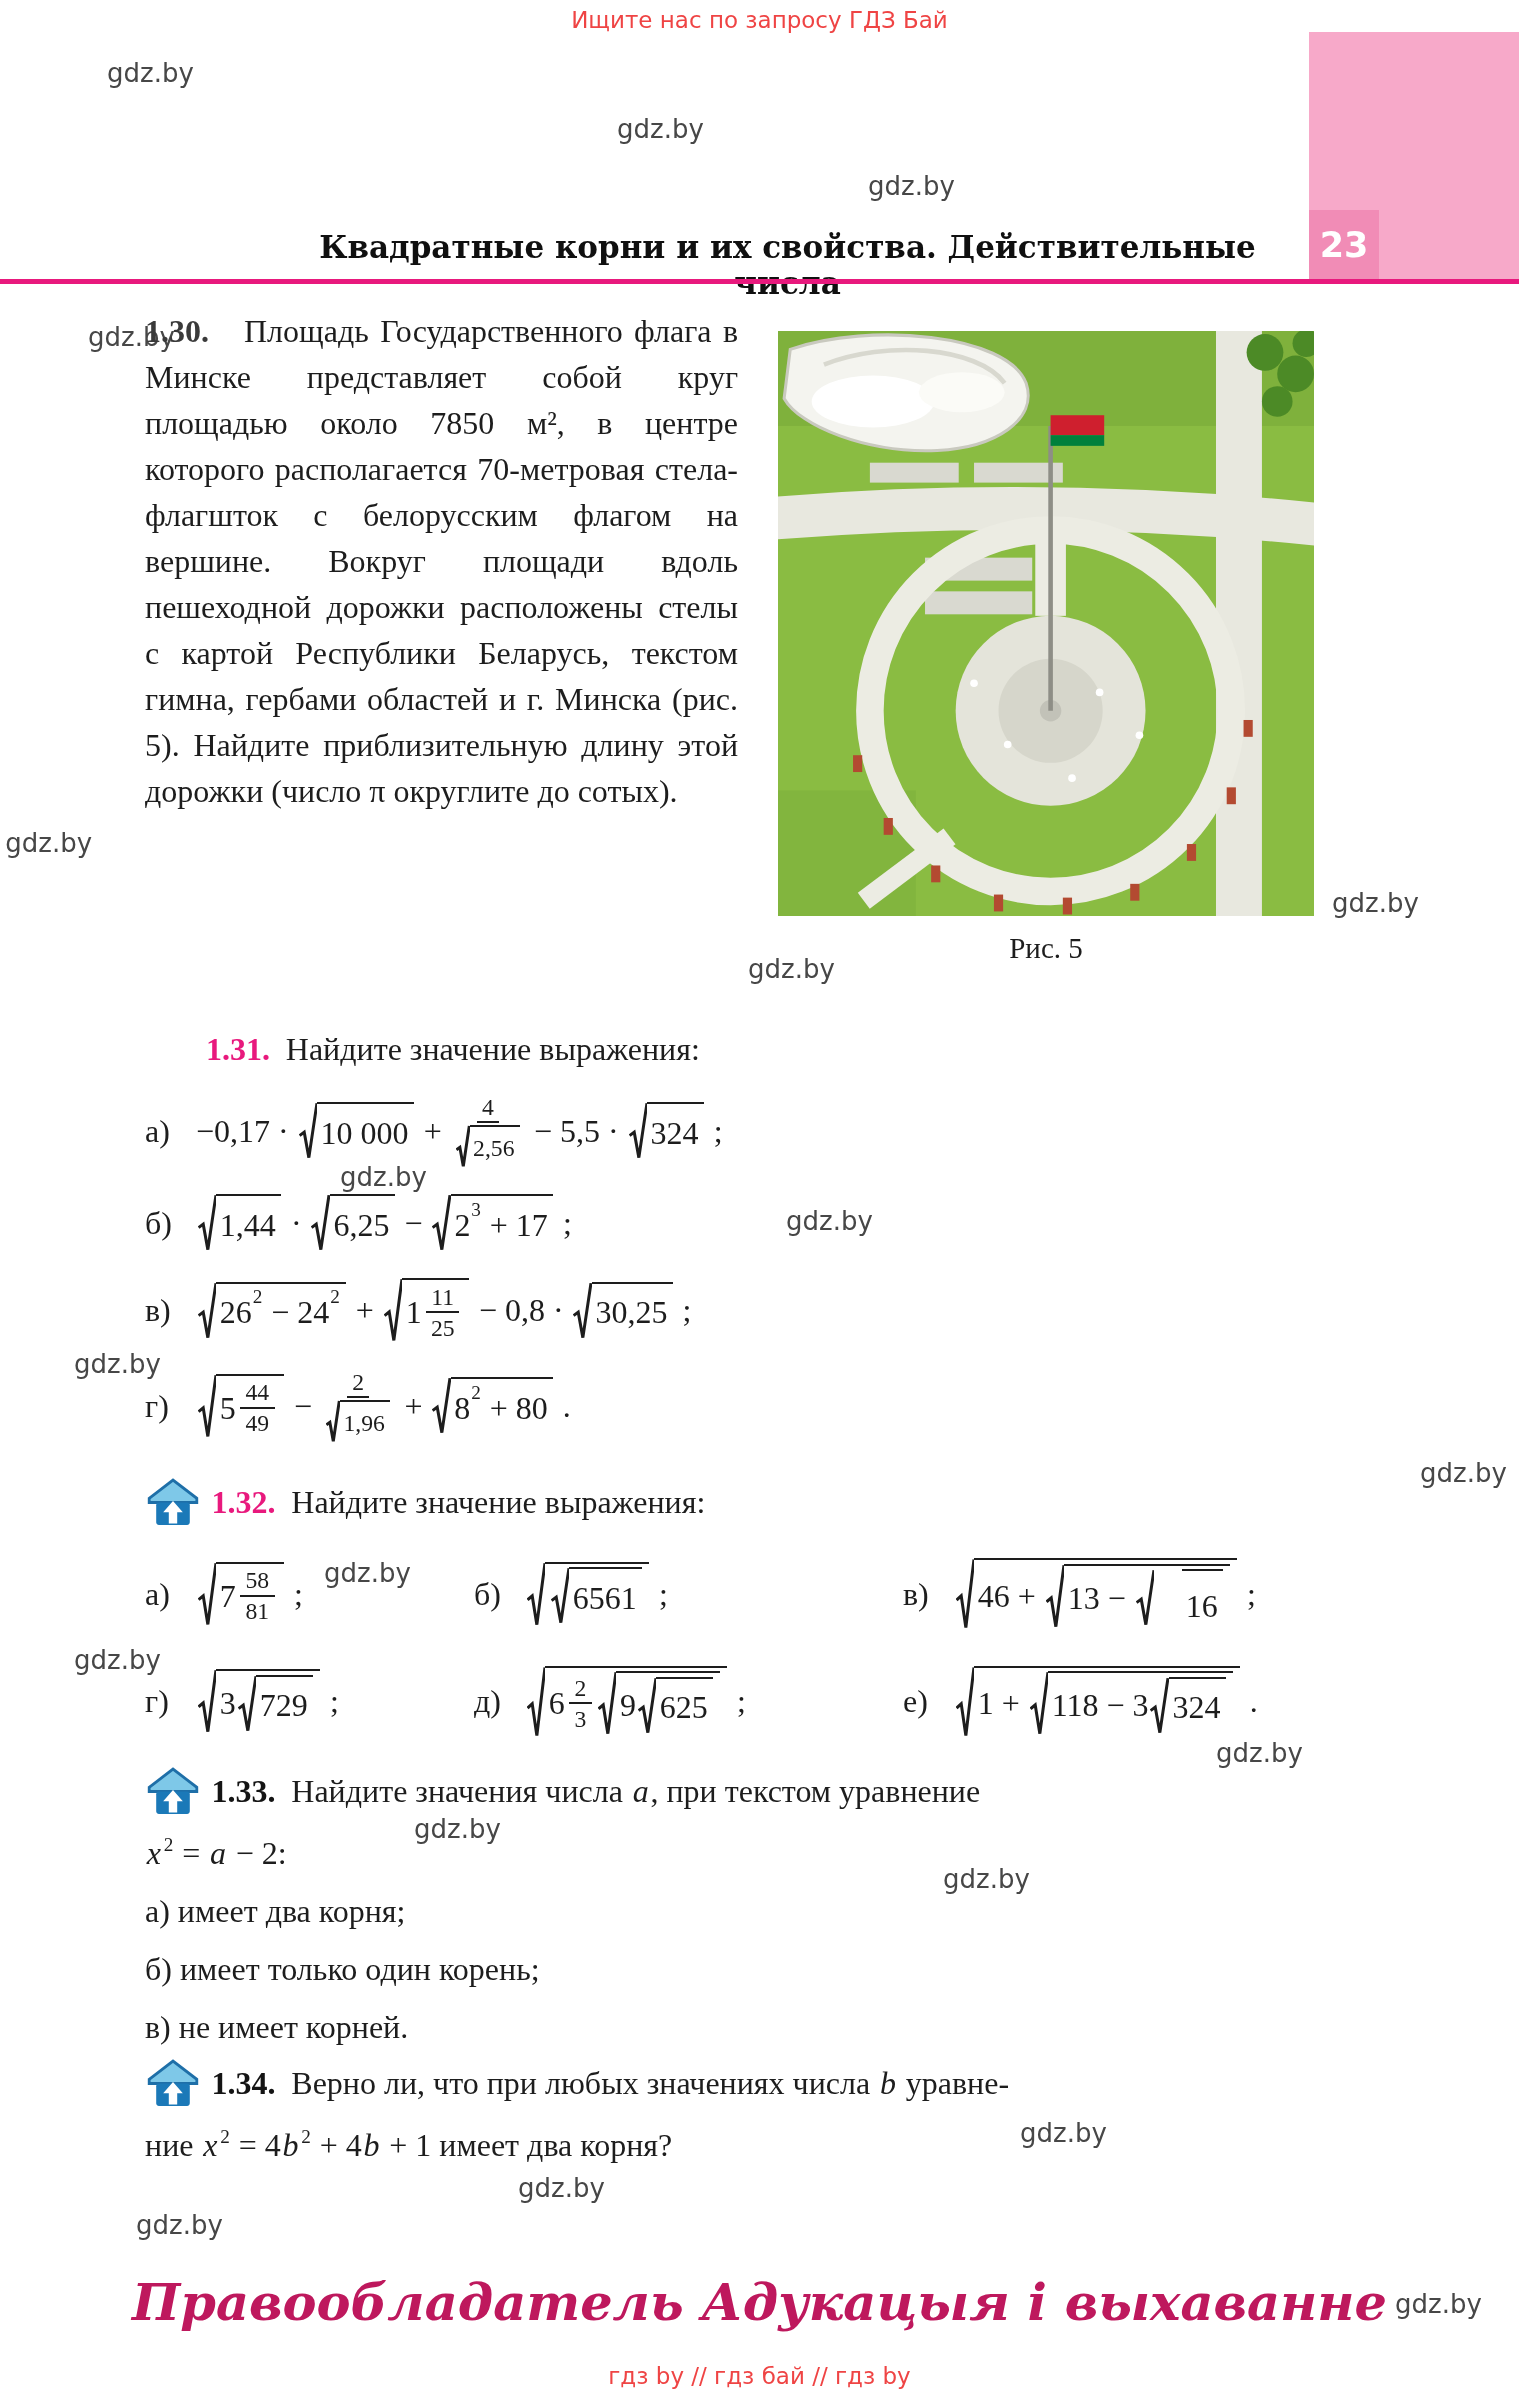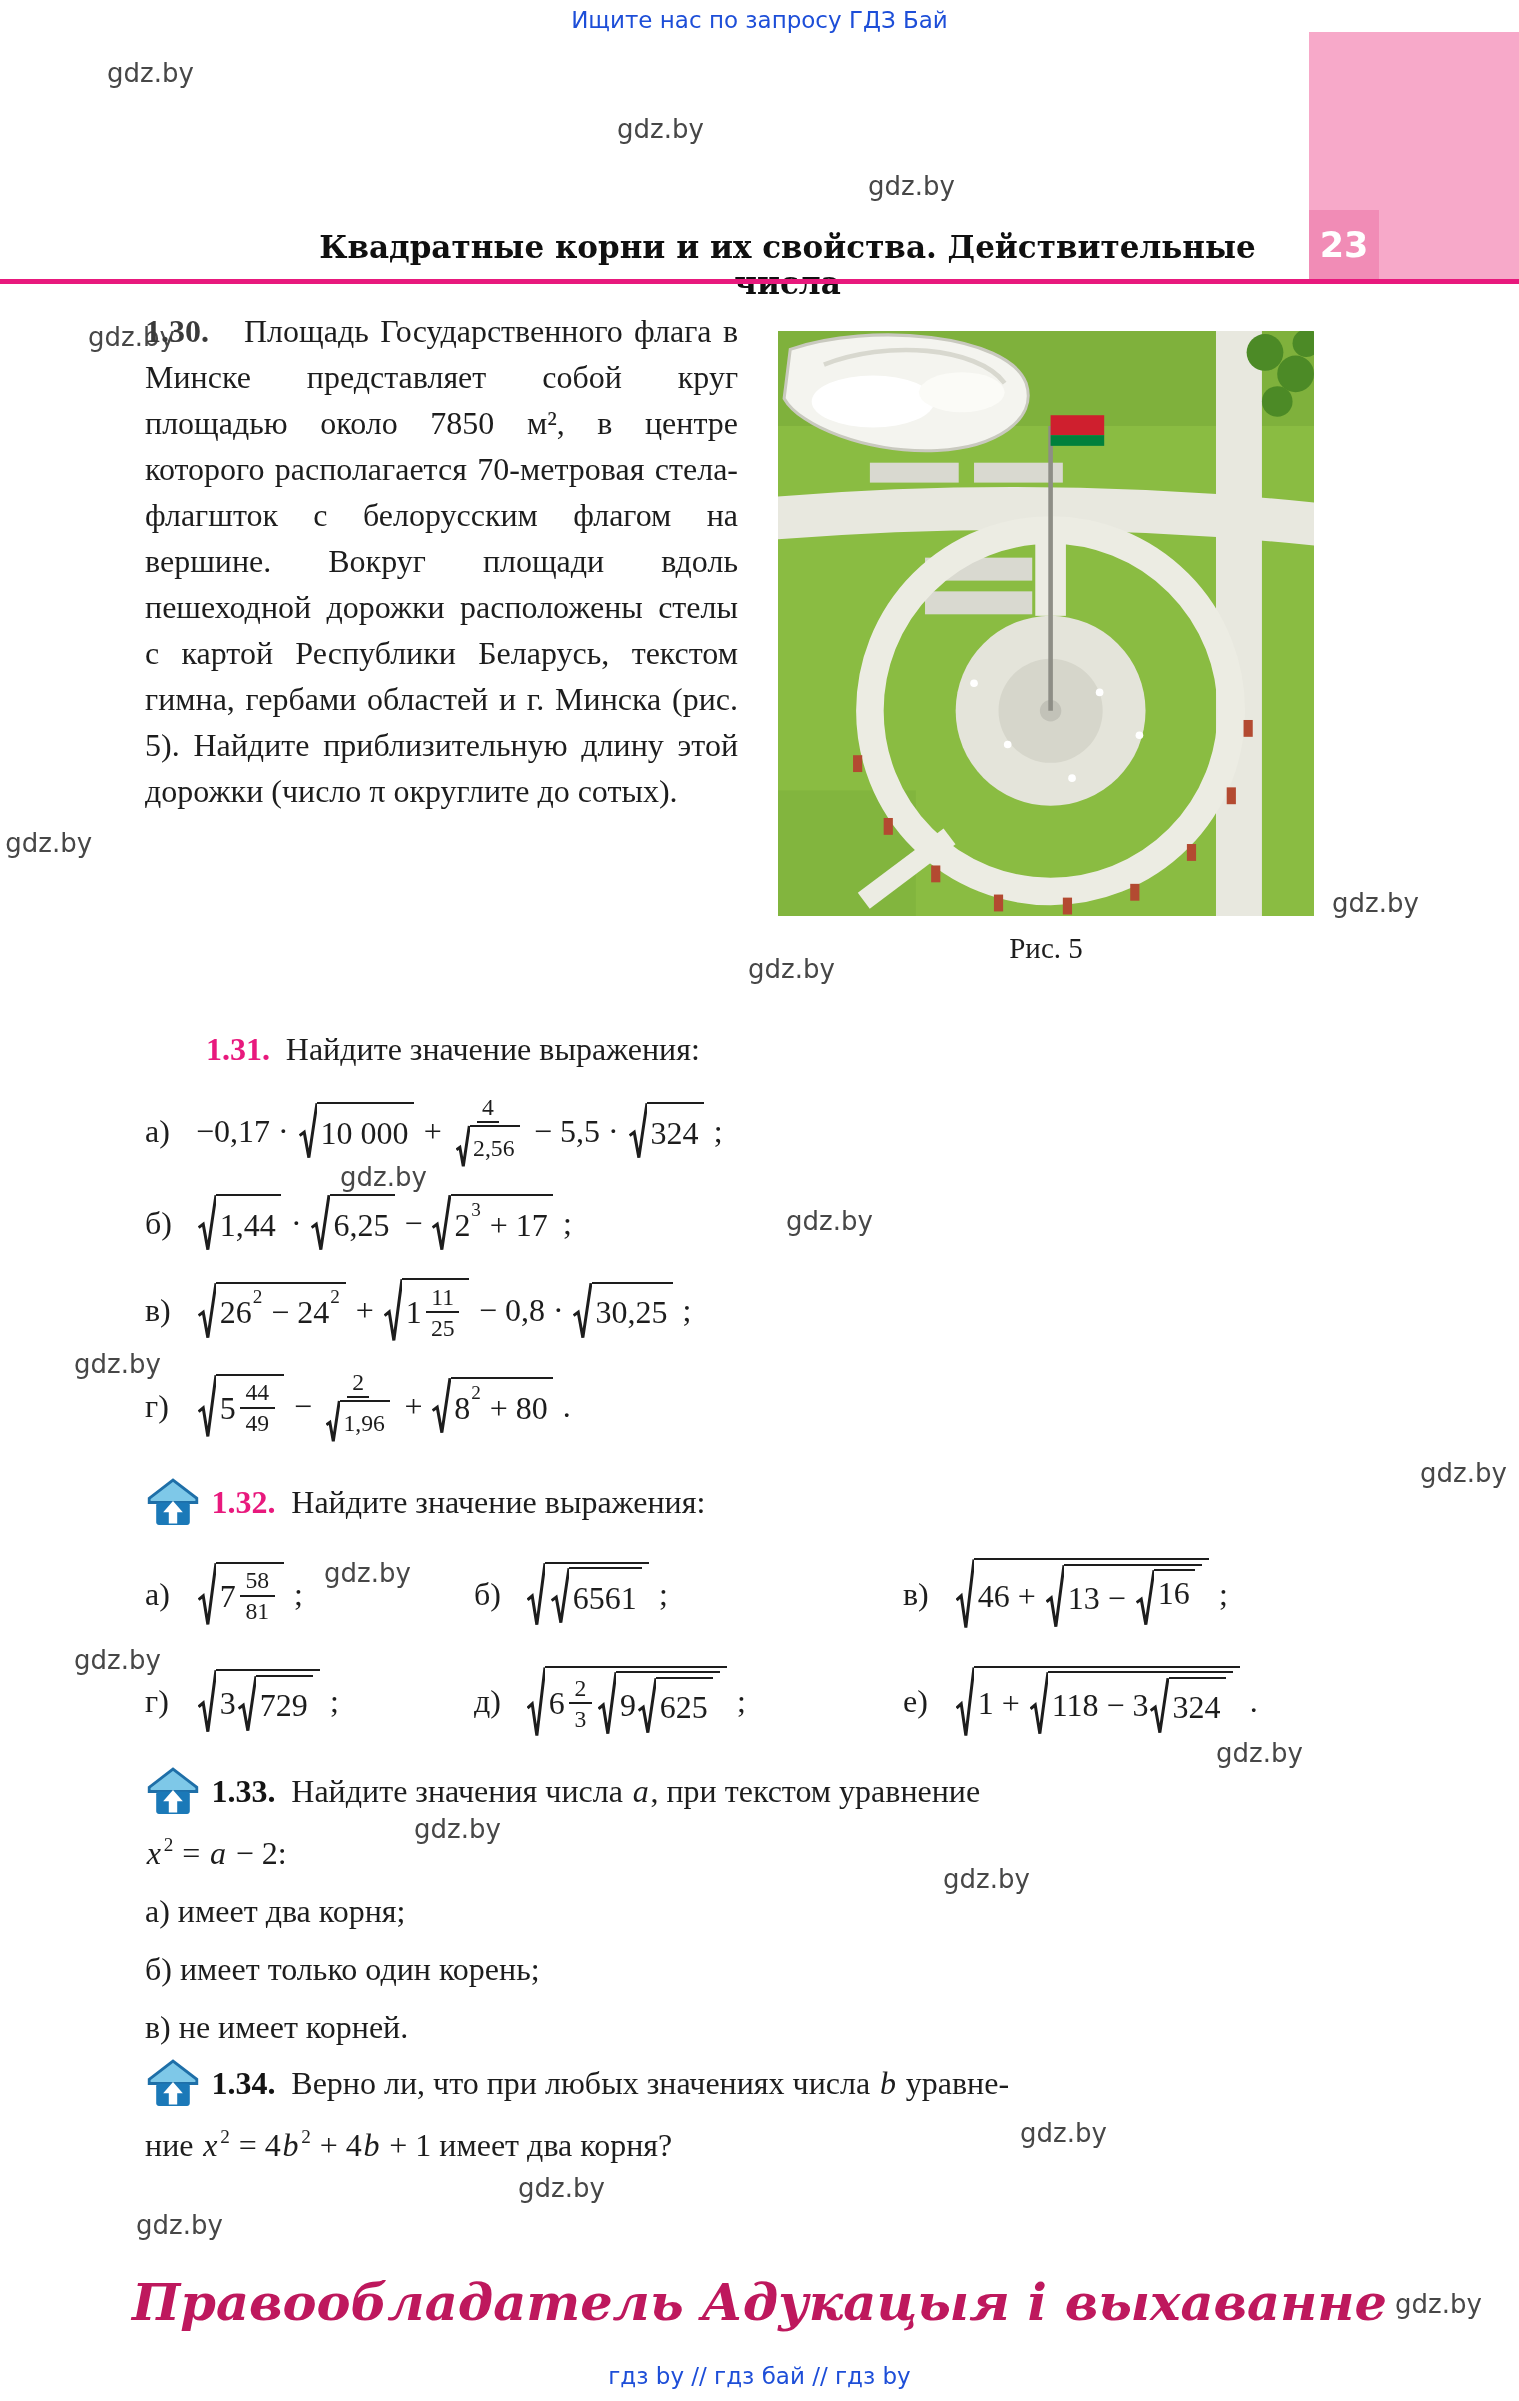--- a/index.html
+++ b/index.html
@@ -7,21 +7,21 @@
   body {
     position:relative; width:1519px; height:2401px; overflow:hidden;
     font-family:"Liberation Serif", serif; color:#1d1d1d;
   }
   .wm {
     position:absolute; font-family:"DejaVu Sans", sans-serif;
     font-size:26px; color:#474747; white-space:nowrap;
   }
   .top-note, .bottom-note {
     position:absolute; left:0; width:100%; text-align:center;
-    font-family:"DejaVu Sans", sans-serif; font-size:23px; color:#1d4ed8;
+    font-family:"DejaVu Sans", sans-serif; font-size:23px; color:#ef4444;
   }
   .top-note { top:7px; }
   .bottom-note { top:2363px; }
 
   .pink-panel { position:absolute; left:1309px; top:31.5px; width:210px; height:248px; background:#f7a9c9; }
   .page-num {
     position:absolute; left:1309px; top:210px; width:70px; height:69px; background:#f18cb6;
     color:#ffffff; font-family:"DejaVu Sans", sans-serif; font-weight:bold; font-size:35px;
     display:flex; align-items:center; justify-content:center;
   }
@@ -456,21 +456,21 @@
                   </svg>
                 </span>
                 <span class="vinc" style="display: inline-flex; align-items: center;">
                   <span class="mrun">13 − </span>
                   <span class="sqrt">
                     <span class="rad">
                       <svg viewBox="0 0 32 100" preserveAspectRatio="none">
                         <path d="M1 58 L9 52 L17 96 L31 2" fill="none" stroke="currentColor" stroke-width="3" vector-effect="non-scaling-stroke"></path>
                       </svg>
                     </span>
-                    <span class="vinc" style="display: inline-flex; align-items: flex-start;">
+                    <span class="vinc" style="display: inline-flex; align-items: flex-end; margin-left: 28px;">
                       <span class="mrun">16</span>
                     </span>
                   </span>
                 </span>
               </span>
             </span>
           </span>
           <span class="mrun"> ;</span>
         </span>
     </div>

